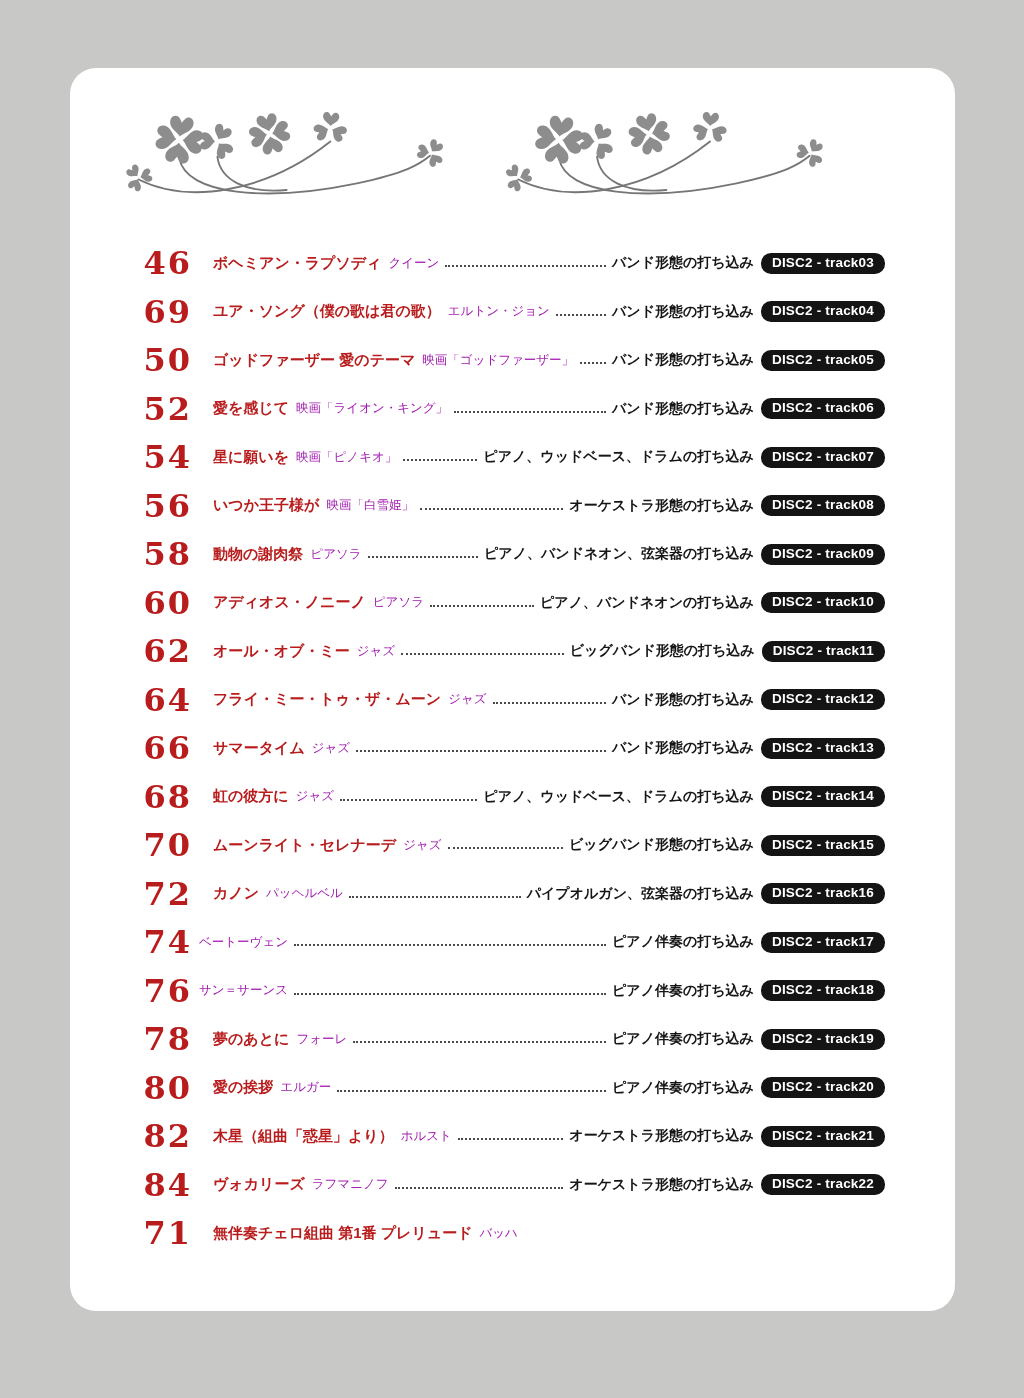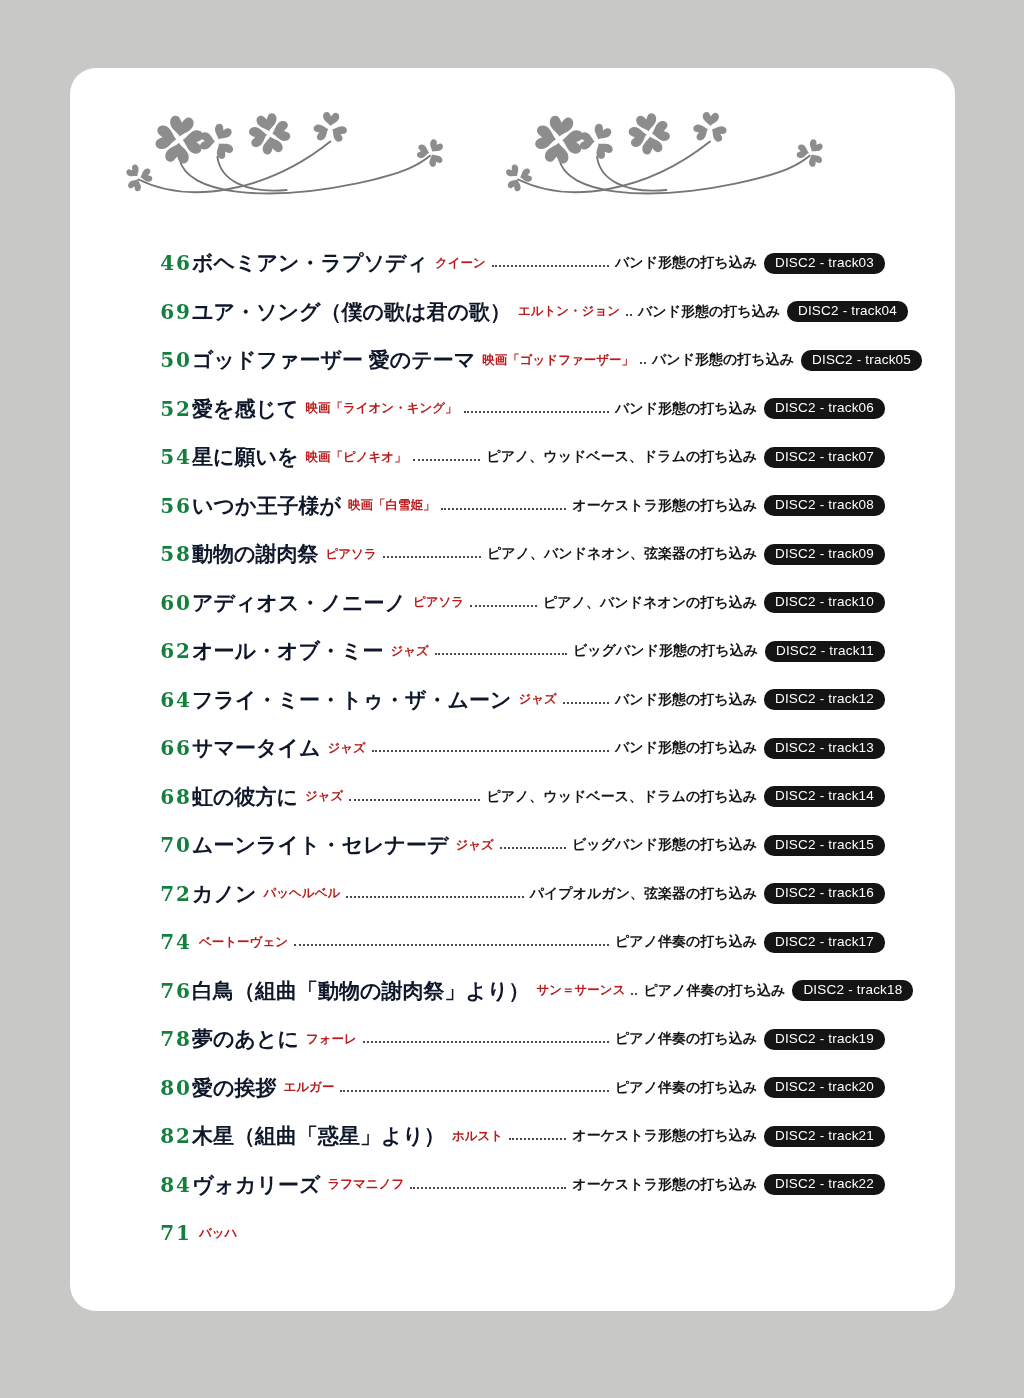--- a/index.html
+++ b/index.html
@@ -40,57 +40,58 @@
     align-items: center;
     height: 48.5px;
     white-space: nowrap;
   }
   .num {
     flex: none;
     width: 60px;
     text-align: right;
     font-family: "DejaVu Serif", "Liberation Serif", serif;
     font-weight: 700;
-    font-size: 20px;
+    font-size: 32px;
     letter-spacing: 2px;
-    color: #15803d;
+    color: #b91c1c;
   }
   .title {
     flex: none;
-    font-size: 21px;
+    margin-left: 21px;
+    font-size: 15px;
     font-weight: 700;
-    color: #0f172a;
+    color: #b91c1c;
   }
   .artist {
     flex: none;
     margin-left: 7px;
     font-size: 12.5px;
-    font-weight: 700;
-    color: #b91c1c;
+    font-weight: 400;
+    color: #a21caf;
   }
   .leader {
     flex: 1 1 auto;
     min-width: 6px;
     height: 0;
     border-bottom: 2px dotted #4a4a4a;
     margin: 0 6px;
     transform: translateY(3px);
   }
   .desc {
     flex: none;
     font-size: 14px;
     font-weight: 700;
     color: #161616;
   }
   .badge {
     flex: none;
     margin-left: 7px;
     background: #141414;
     color: #ffffff;
-    font-weight: 400;
+    font-weight: 700;
     font-size: 13.5px;
     line-height: 16px;
     border-radius: 10px;
     padding: 2px 11px 3px;
     letter-spacing: 0.2px;
     font-family: "Liberation Sans", sans-serif;
   }
 </style>
 </head>
 <body>
@@ -260,21 +261,20 @@
     <div class="row">
       <span class="num">74</span>
       <span class="artist">ベートーヴェン</span>
       <span class="leader"></span>
       <span class="desc">ピアノ伴奏の打ち込み</span>
       <span class="badge">DISC2 - track17</span>
     </div>
 
     <div class="row">
       <span class="num">76</span>
-      <span class="title">白鳥（組曲「動物の謝肉祭」より）</span>
       <span class="artist">サン＝サーンス</span>
       <span class="leader"></span>
       <span class="desc">ピアノ伴奏の打ち込み</span>
       <span class="badge">DISC2 - track18</span>
     </div>
 
     <div class="row">
       <span class="num">78</span>
       <span class="title">夢のあとに</span>
       <span class="artist">フォーレ</span>
@@ -305,17 +305,18 @@
       <span class="num">84</span>
       <span class="title">ヴォカリーズ</span>
       <span class="artist">ラフマニノフ</span>
       <span class="leader"></span>
       <span class="desc">オーケストラ形態の打ち込み</span>
       <span class="badge">DISC2 - track22</span>
     </div>
 
     <div class="row no-tail">
       <span class="num">71</span>
+      <span class="title">無伴奏チェロ組曲 第1番 プレリュード</span>
       <span class="artist">バッハ</span>
     </div>
 
   </div>
 </div>
 
 </body></html>

